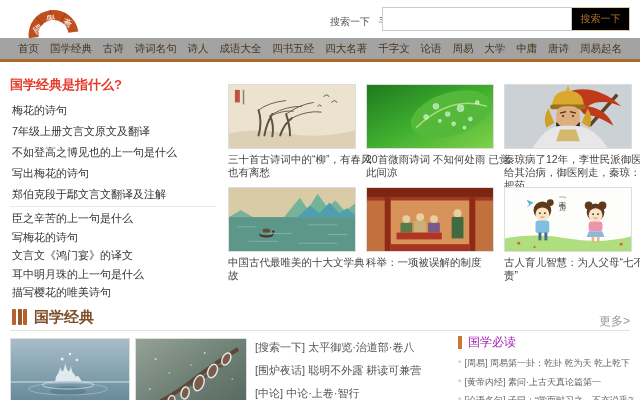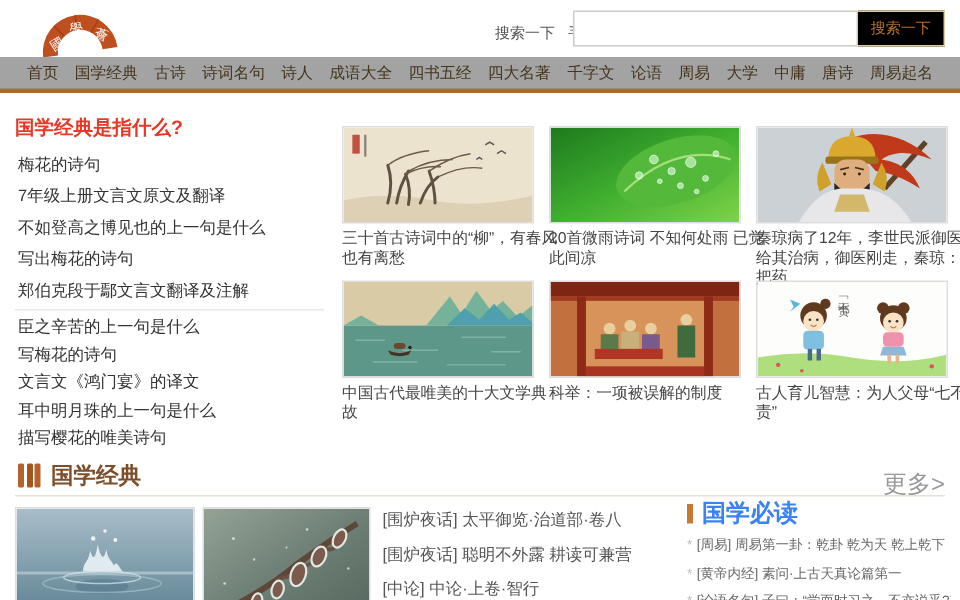--- a/index.html
+++ b/index.html
@@ -44,32 +44,32 @@
   .card .cap { margin-top:4px; font-size:10.5px; color:#444; line-height:13px; }
   .vtext { position:absolute; left:52px; top:6px; writing-mode:vertical-rl; font-size:7.5px;
     color:#666; letter-spacing:1px; }
 
   
   .sect { position:absolute; left:10px; top:306px; width:620px; height:25px; border-bottom:1px solid #e7e1d4; }
   .books-icon { position:absolute; left:2px; top:3px; display:flex; }
   .books-icon i { display:block; width:4px; height:16px; background:#b5622f; margin-right:1.5px; border-radius:1px; }
   .books-icon i:nth-child(2){ height:16px; background:#a3541f; }
   .sect .stitle { position:absolute; left:24px; top:2px; font-size:15px; font-weight:bold; color:#7d4e2a; }
-  .sect .more { position:absolute; right:0; top:7px; font-size:16px; color:#999; cursor:pointer; }
+  .sect .more { position:absolute; right:0; top:7px; font-size:12px; color:#999; cursor:pointer; }
 
   
   .thumb { position:absolute; top:338px; border:1px solid #ddd; overflow:hidden; cursor:pointer; }
   .thumb svg { display:block; }
   .arts { position:absolute; left:255px; top:336px; width:200px; }
   .arts div { height:23px; line-height:23px; font-size:11px; color:#555; cursor:pointer;
     white-space:nowrap; overflow:hidden; }
   .must { position:absolute; left:458px; top:334px; width:176px; }
   .must .mhead { display:flex; align-items:center; height:16px; cursor:pointer; }
   .must .mbar { width:4px; height:13px; background:#c87a2e; margin-right:6px; }
-  .must .mtitle { font-size:16px; font-weight:bold; color:#3b82f6; }
+  .must .mtitle { font-size:12px; font-weight:normal; color:#a21caf; }
   .must .mitems { margin-top:4px; }
   .must .mitems div { height:18.5px; line-height:18.5px; font-size:9px; color:#666;
     white-space:nowrap; overflow:hidden; cursor:pointer; }
   .must .mitems b { color:#bbb; font-weight:normal; margin-right:3px; }
 </style>
 </head>
 <body>
 
 <div id="page">
 
@@ -331,21 +331,21 @@
           <circle cx="34" cy="34" r=".8"></circle>
           <circle cx="70" cy="14" r=".9"></circle>
         <circle cx="98" cy="40" r=".8"></circle>
           <circle cx="56" cy="26" r=".7"></circle>
           <circle cx="14" cy="50" r=".9"></circle>
       </g>
     </svg>
   </div>
 
   <div class="arts">
-    <div>[围炉夜话] 太平御览·治道部·卷八</div>
+    <div>[搜索一下] 太平御览·治道部·卷八</div>
     <div>[围炉夜话] 聪明不外露 耕读可兼营</div>
     <div>[中论] 中论·上卷·智行</div>
   </div>
 
   <div class="must">
     <div class="mhead">
       <span class="mbar"></span>
       <span class="mtitle">国学必读</span>
     </div>
     <div class="mitems">

